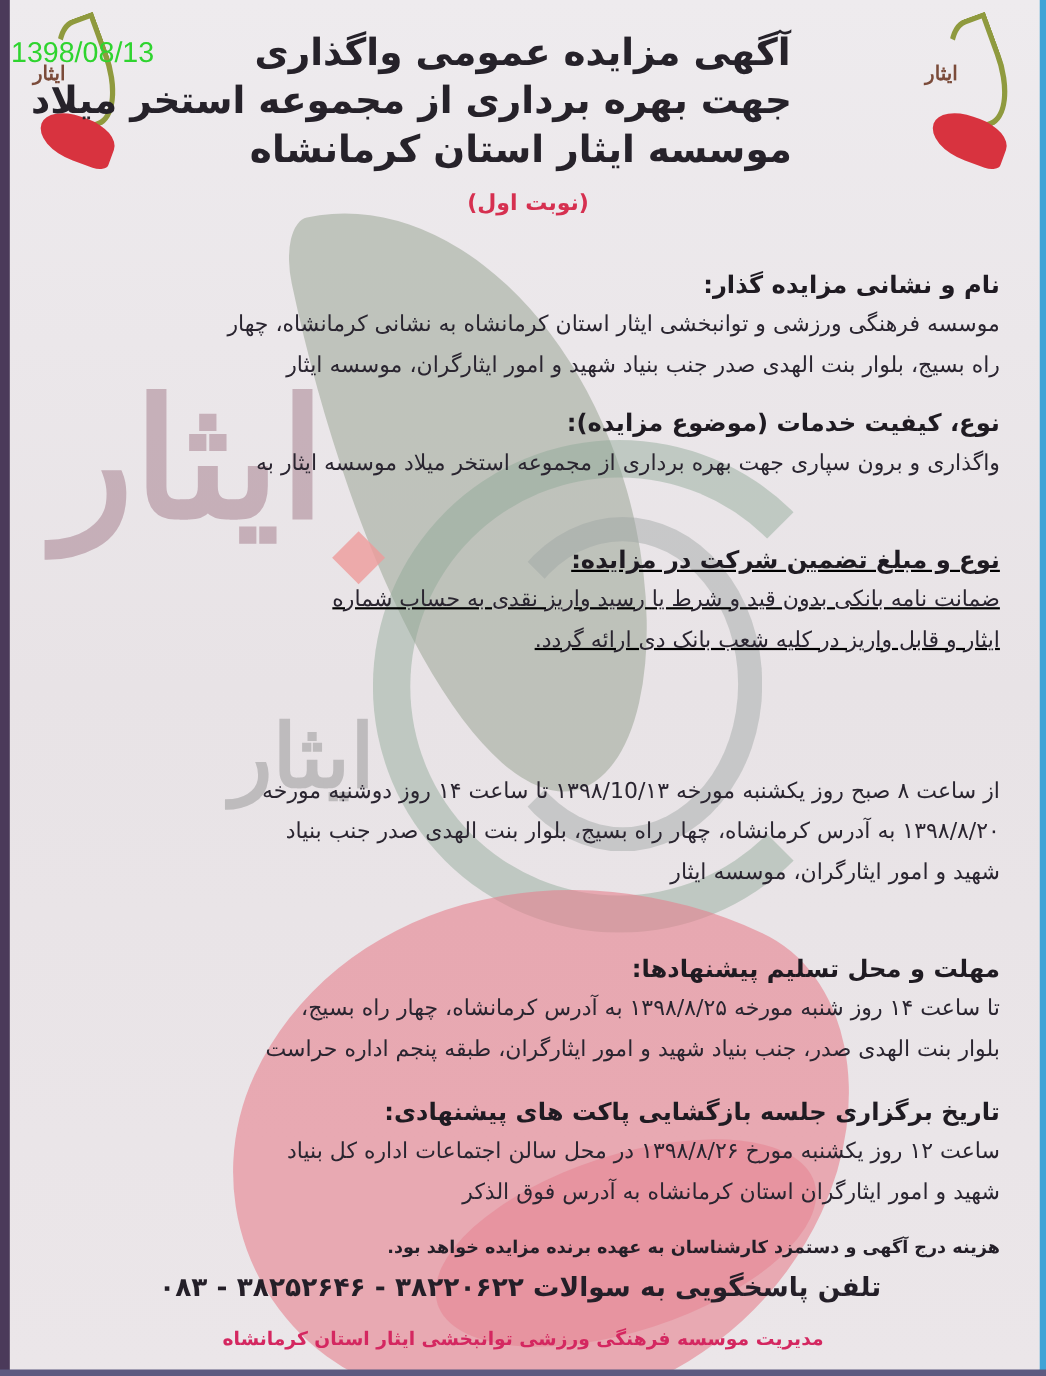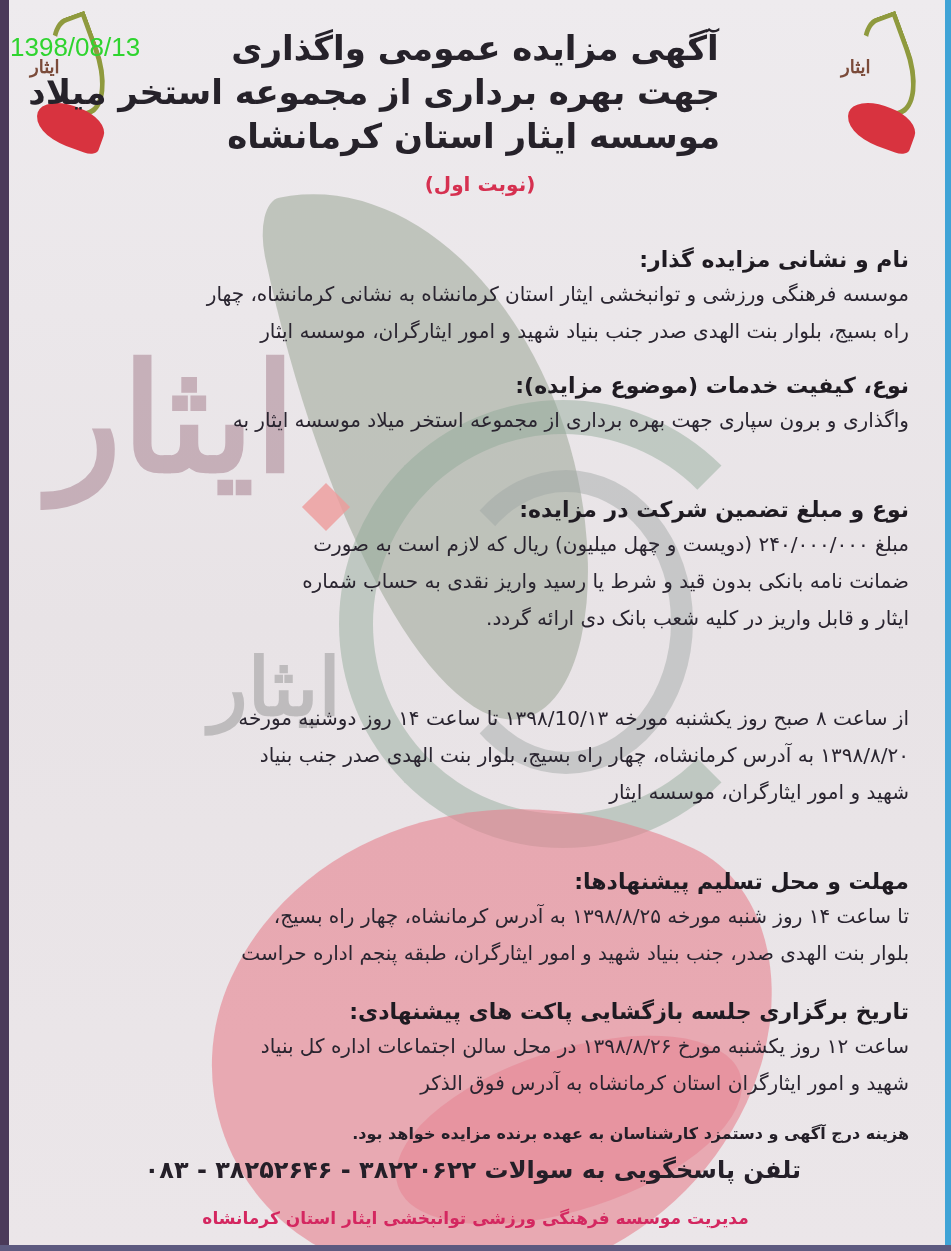--- a/index.html
+++ b/index.html
@@ -155,24 +155,23 @@
     </div>
   </div>
 
   <div class="section" style="top:370px;">
     <div class="heading">نوع، کیفیت خدمات (موضوع مزایده):</div>
     <div class="para">
       <span class="line">واگذاری و برون سپاری جهت بهره برداری از مجموعه استخر میلاد موسسه ایثار به</span>
     </div>
   </div>
 
-  <div class="section" style="top:494px;">
+  <div class="section" style="top:494px;text-decoration:underline;">
     <div class="heading">نوع و مبلغ تضمین شرکت در مزایده:</div>
     <div class="para">
-      <span class="line">مبلغ ۲۴۰/۰۰۰/۰۰۰ (دویست و چهل میلیون) ریال که لازم است به صورت</span>
       <span class="line">ضمانت نامه بانکی بدون قید و شرط یا رسید واریز نقدی به حساب شماره</span>
       <span class="line">ایثار و قابل واریز در کلیه شعب بانک دی ارائه گردد.</span>
     </div>
   </div>
 
   <div class="section" style="top:700px;">
     <div class="para">
       <span class="line">از ساعت ۸ صبح روز یکشنبه مورخه ۱۳۹۸/10/۱۳ تا ساعت ۱۴ روز دوشنبه مورخه</span>
       <span class="line">۱۳۹۸/۸/۲۰ به آدرس کرمانشاه، چهار راه بسیج، بلوار بنت الهدی صدر جنب بنیاد</span>
       <span class="line">شهید و امور ایثارگران، موسسه ایثار</span>

